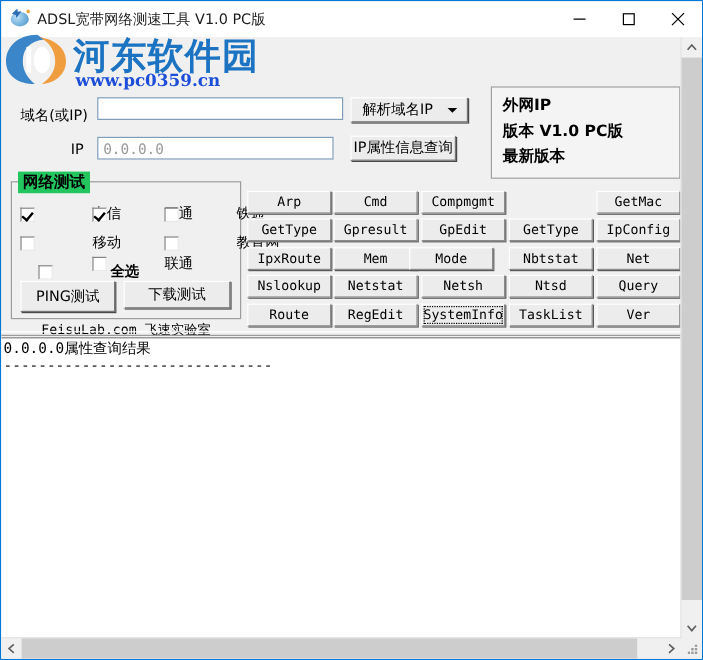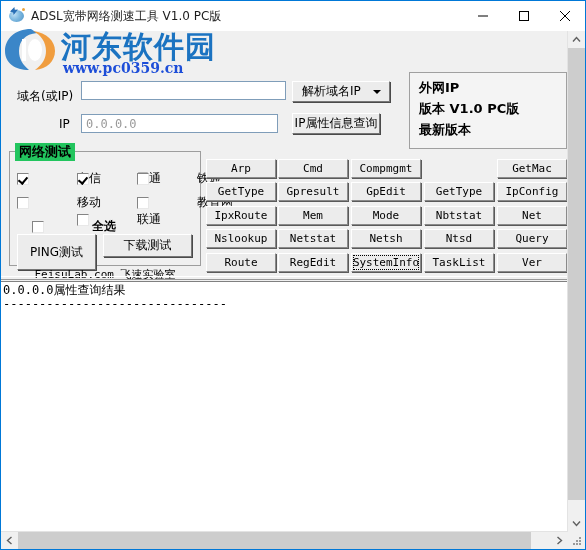--- a/index.html
+++ b/index.html
@@ -204,21 +204,21 @@
     border-right:1px solid #e8e8e8;border-bottom:1px solid #e8e8e8;
     margin-right:5px;position:relative;flex:none;
   }
   .chk .box.checked::after{
     content:"";position:absolute;left:2px;top:1px;width:4px;height:7px;
     border-right:2px solid #000;border-bottom:2px solid #000;
     transform:rotate(40deg);
   }
   .chk.bold{font-weight:bold;padding-left:15px;}
   #btn-ping{
-    position:absolute;left:16px;top:203px;width:79px;height:36px;
+    position:absolute;left:16px;top:203px;width:79px;height:26px;
   }
   #btn-dl{
     position:absolute;left:102px;top:203px;width:89px;height:23px;
   }
   #feisu{
     position:absolute;left:8px;top:236px;width:192px;height:15px;
     text-align:center;font-size:11px;color:#000;
     font-family:"DejaVu Sans Mono","Liberation Mono",monospace;
     white-space:nowrap;
   }
@@ -381,21 +381,21 @@
           </div>
           <div class="gbtn" style="left: 291px; top: 23px;">
             <span>IpConfig</span>
           </div>
           <div class="gbtn" style="left: 0px; top: 47px;">
             <span>IpxRoute</span>
           </div>
           <div class="gbtn" style="left: 72px; top: 47px;">
             <span>Mem</span>
           </div>
-          <div class="gbtn" style="left: 145px; top: 47px;">
+          <div class="gbtn" style="left: 135px; top: 47px;">
             <span>Mode</span>
           </div>
           <div class="gbtn" style="left: 218px; top: 47px;">
             <span>Nbtstat</span>
           </div>
           <div class="gbtn" style="left: 291px; top: 47px;">
             <span>Net</span>
           </div>
           <div class="gbtn" style="left: 0px; top: 70px;">
             <span>Nslookup</span>

